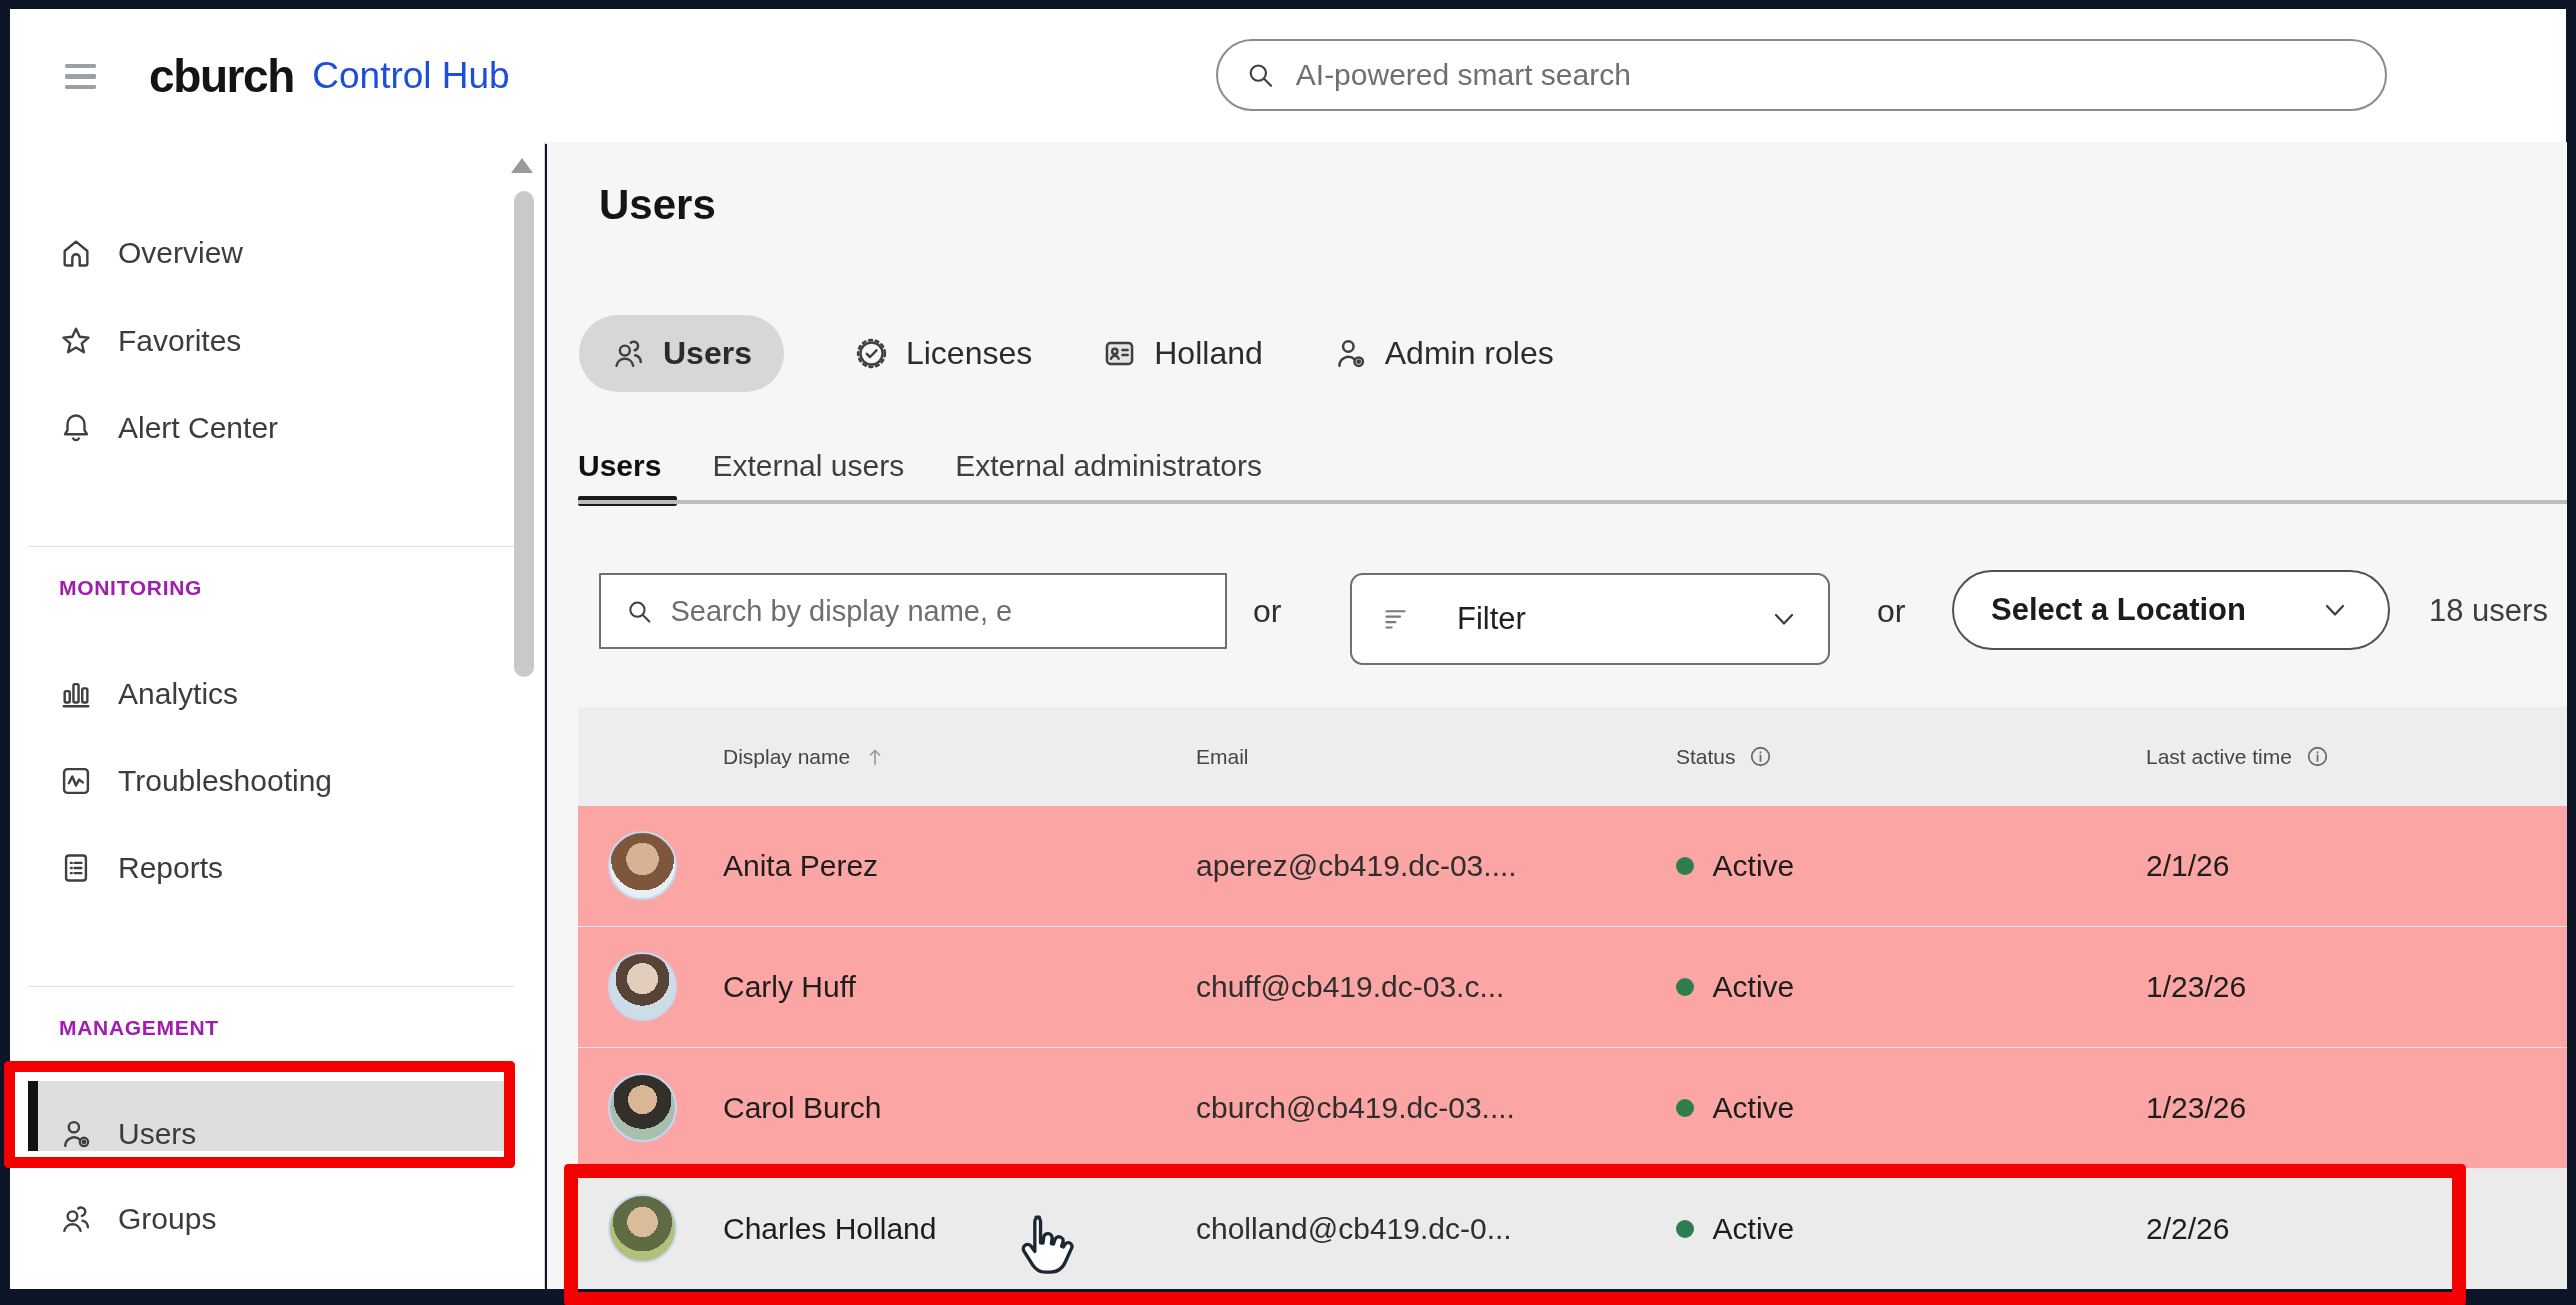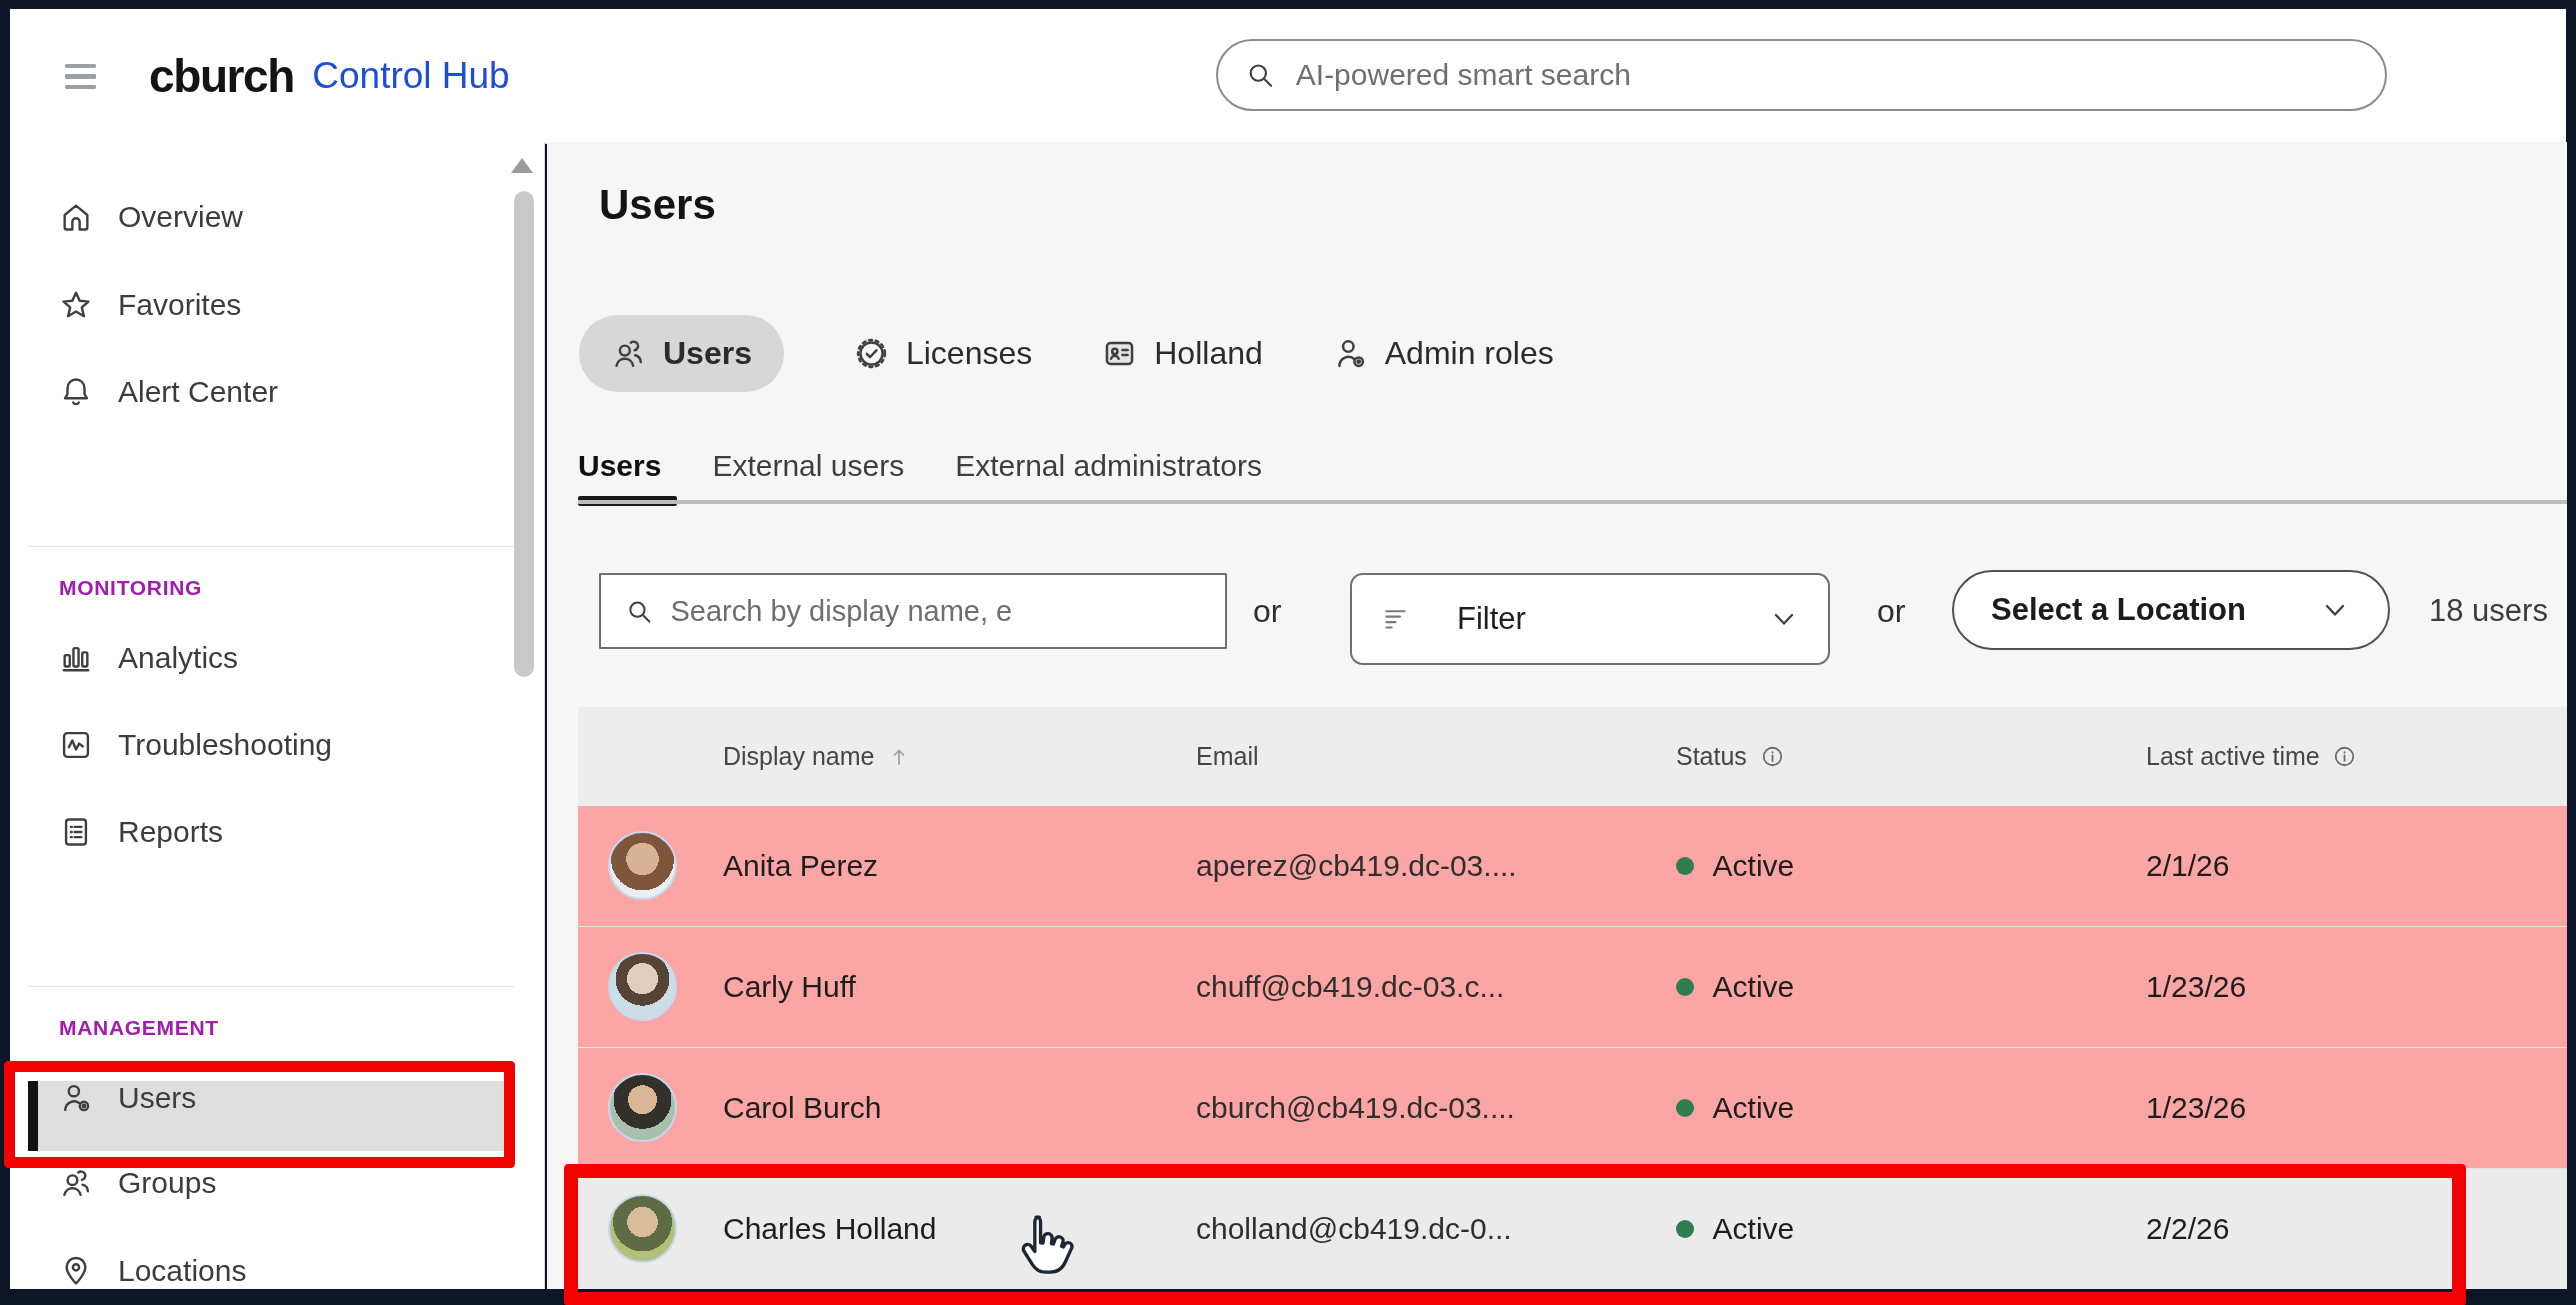--- a/index.html
+++ b/index.html
@@ -23,21 +23,21 @@
   .top-search input::placeholder{color:#6f6f6f;}
 
   
   .sidebar{position:absolute;left:10px;top:142px;width:535px;height:1147px;background:#fff;
            border-right:1.4px solid #dadada;box-sizing:border-box;overflow:hidden;}
   .scroll-arrow{position:absolute;right:11.3px;top:15.5px;width:0;height:0;
                 border-left:11.3px solid transparent;border-right:11.3px solid transparent;
                 border-bottom:15.5px solid #9b9b9b;}
   .scroll-thumb{position:absolute;right:10px;top:49px;width:20px;height:486px;background:#c9c9c9;
                 border-radius:11.3px;}
-  .side-item{position:absolute;left:0;width:500px;height:70px;display:flex;align-items:flex-start;
+  .side-item{position:absolute;left:0;width:500px;height:70px;display:flex;align-items:flex-end;
              gap:25px;padding-left:49px;box-sizing:border-box;font-size:30px;color:#3c3c3c;cursor:pointer;}
   .side-item svg{flex:0 0 auto;}
   .side-section{position:absolute;left:49px;font-size:21px;font-weight:700;color:#a21caf;
                 letter-spacing:0.7px;}
   .side-divider{position:absolute;left:18.3px;width:486px;height:1.4px;background:#e2e2e2;}
   .side-selected-bg{position:absolute;left:18.3px;top:939px;width:482px;height:70px;background:#dedede;}
   .side-selected-bg::before{content:"";position:absolute;left:0;top:0;width:10px;height:100%;background:#121212;}
 
   
   .main{position:absolute;left:547px;top:142px;width:2020px;height:1147px;background:#f6f6f6;overflow:hidden;}
@@ -68,21 +68,21 @@
   .filter-box .chev{margin-left:auto;}
   .location-box{position:absolute;left:1405px;top:428px;width:438px;height:80px;background:#fff;
                 border:2.8px solid #515151;border-radius:41px;display:flex;align-items:center;
                 justify-content:space-between;padding:0 37px;box-sizing:border-box;cursor:pointer;
                 font-size:31px;font-weight:600;color:#1c1c1c;}
   .user-count{position:absolute;left:1882px;top:431px;height:76px;line-height:76px;
               font-size:31px;color:#3d3d3d;}
 
   
   .table{position:absolute;left:31px;top:565px;width:1989px;}
-  .thead{position:relative;height:99px;background:var(--header-gray,#ededed);font-size:25px;color:#454545;}
+  .thead{position:relative;height:99px;background:var(--header-gray,#ededed);font-size:21px;color:#454545;}
   .th{position:absolute;top:0;height:99px;display:flex;align-items:center;gap:12.7px;cursor:pointer;}
   .th-name{left:145px;} .th-email{left:618px;} .th-status{left:1098px;} .th-date{left:1568px;}
   .row{position:relative;height:120px;background:#fca5a5;border-bottom:1.4px solid #e5e5e5;cursor:pointer;}
   .row.highlight{background:var(--row-highlight,#ebebeb);}
   .avatar{position:absolute;left:30px;top:25px;width:69px;height:69px;border-radius:50%;
           border:2.1px solid #c4d8ee;box-sizing:border-box;}
   .av0{background:radial-gradient(circle at 50% 40%,#d8b294 0 32%,#7d563b 32% 62%,#e9eef4 62%);}
   .av1{background:radial-gradient(circle at 50% 38%,#e3cdbc 0 30%,#584437 30% 52%,#cddde8 52%);}
   .av2{background:radial-gradient(circle at 50% 38%,#d9b694 0 28%,#33302c 28% 56%,#a9bfae 56%);}
   .av3{background:radial-gradient(circle at 50% 40%,#d9bd9b 0 30%,#5e6b45 30% 58%,#b3c07a 58%);}

